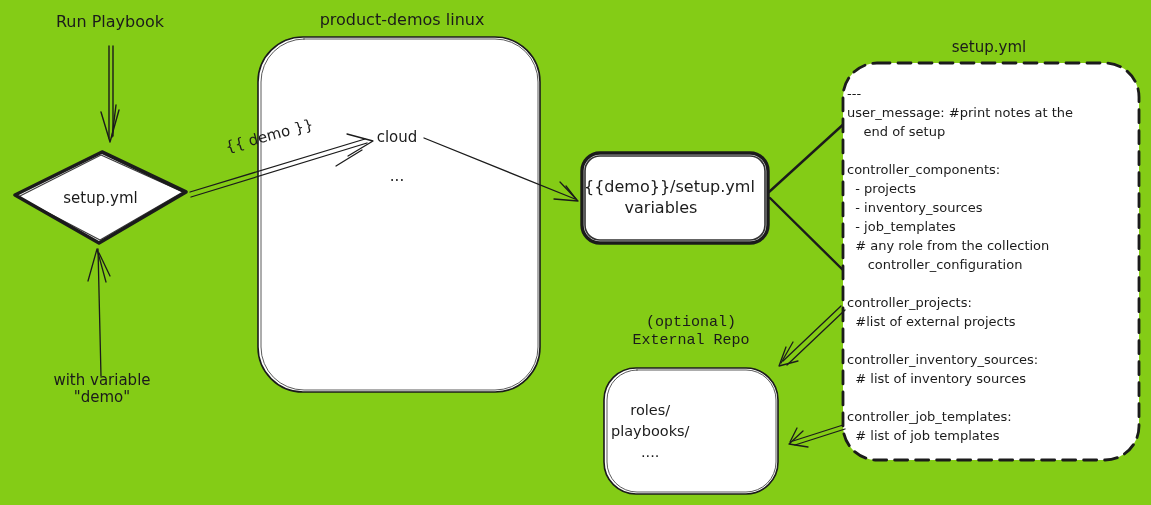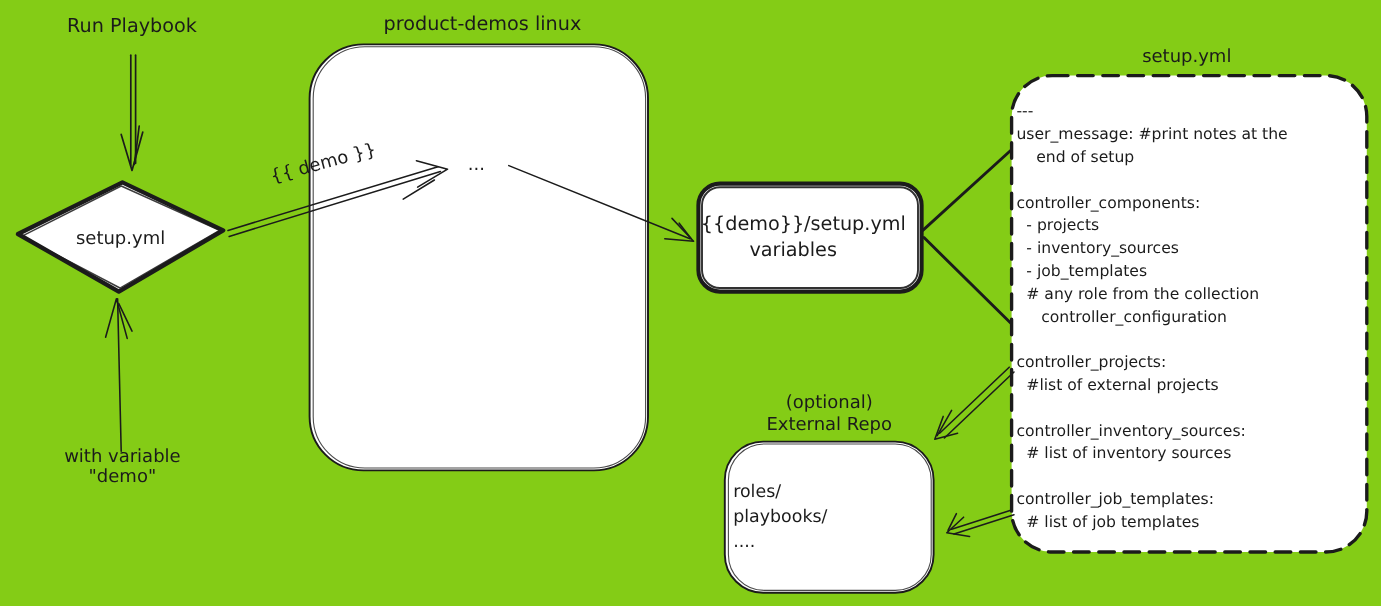--- a/index.html
+++ b/index.html
@@ -103,20 +103,21 @@
   <div class="lbl ctr t16" style="left:54px;top:12px;width:112px;">Run Playbook</div>
 
   <div class="lbl ctr t15" style="left:38px;top:189px;width:125px;">setup.yml</div>
 
   <div class="lbl ctr t15 wv-label" style="left:28px;top:372px;width:148px;">with variable
 "demo"</div>
 
   <div class="lbl ctr t16" style="left:298px;top:10px;width:208px;">product-demos linux</div>
 
   <div class="repo-list">
+    <div>cloud</div>
     <div>...</div>
   </div>
 
   <div class="lbl t15 rot" style="left:228px;top:138px;width:100px;">{{ demo }}</div>
 
   <div class="lbl ctr t16 vars-label" style="left:584px;top:176px;width:154px;">{{demo}}/setup.yml
 variables</div>
 
   <div class="lbl ctr t15" style="left:930px;top:38px;width:118px;">setup.yml</div>
 
@@ -133,20 +134,20 @@
 
 controller_projects:
   #list of external projects
 
 controller_inventory_sources:
   # list of inventory sources
 
 controller_job_templates:
   # list of job templates</pre>
 
-  <div class="lbl ctr t15 ext-title" style="left:608px;top:326px;width:166px;">(optional)
+  <div class="lbl ctr t15 ext-title" style="left:608px;top:314px;width:166px;font-family:Liberation Mono, monospace;">(optional)
 External Repo</div>
 
-  <pre class="code" style="left:611px;top:400px;font-size:14.5px;line-height:21px;">roles/
+  <pre class="code" style="left:611px;top:400px;font-size:14.5px;line-height:21px;text-align:center;">roles/
 playbooks/
 ....</pre>
 
 </div>
 
 </body></html>

